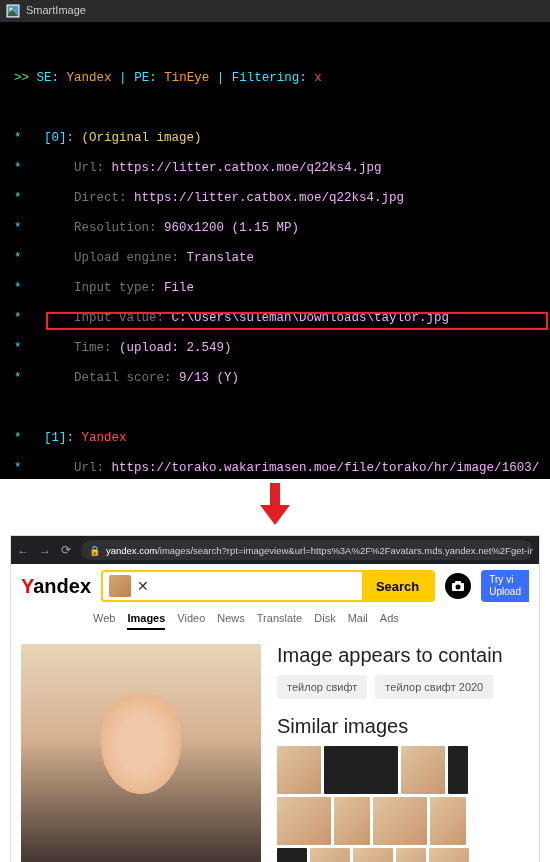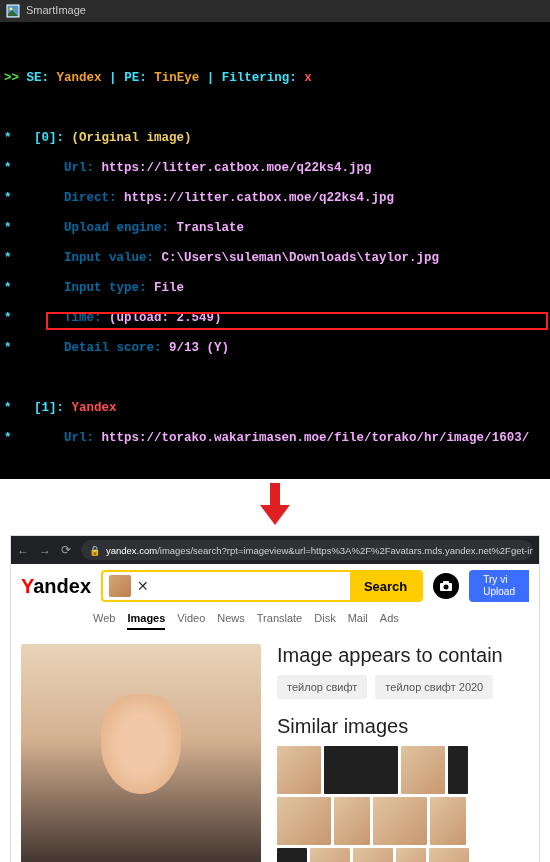--- a/index.html
+++ b/index.html
@@ -21,27 +21,27 @@
   height: 22px;
   padding: 0 6px;
   color: #ccc;
   font-family: 'Segoe UI', Arial, sans-serif;
   font-size: 11px;
 }
 .titlebar .t-icon {
   width: 14px; height: 14px; margin-right: 6px;
   display: inline-flex; align-items: center; justify-content: center;
 }
-.term-body { padding: 4px 4px; white-space: pre; overflow: hidden; font-weight: bold; }
+.term-body { padding: 4px 14px; white-space: pre; overflow: hidden; }
 .c-green { color: #50e050; }
 .c-cyan  { color: #40e0ff; }
 .c-orange{ color: #f0a030; }
 .c-red   { color: #ff5050; }
 .c-yel   { color: #f0d060; }
-.c-white { color: #0369a1; margin-top: 39px; }
+.c-white { color: #737373; margin-top: 39px; }
 .c-gray  { color: #f0abfc; }
 .star .ast { color: #40e0ff; }
 .line { display: block; }
 .redbox {
   position: absolute;
   border: 2px solid #ff2020;
   pointer-events: none;
   left: 46px;
   top: 312px;
   width: 502px;
@@ -82,21 +82,21 @@
 .ylogo .yred { color:#ff0000; }
 .ybox {
   display:flex; align-items:center; flex:1;
   border:2px solid #ffcc00; border-radius:4px; overflow:hidden; height:32px;
 }
 .ybox-inner { flex:1; display:flex; align-items:center; padding:0 6px; gap:6px;}
 .thumb-sm { width:22px; height:22px; background:linear-gradient(135deg,#d4a574,#c08050); border-radius:2px; }
 .close-x { font-size:14px; color:#333; }
 .ybtn { background:#ffcc00; padding:0 14px; height:100%; display:flex; align-items:center; font-size:13px; font-weight:bold; cursor:pointer;}
 .cam { width:26px; height:26px; background:#000; border-radius:50%; display:flex; align-items:center; justify-content:center; }
-.try { background:#3b6eff; color:#fff; font-size:10px; padding:4px 14px; border-radius:4px 0 0 4px; line-height:1.2; white-space:nowrap; overflow:hidden;}
+.try { background:#3b6eff; color:#fff; font-size:10px; padding:4px 8px; border-radius:4px 0 0 4px; line-height:1.2; white-space:nowrap; overflow:hidden;}
 .tabs { display:flex; gap:12px; font-size:11px; color:#666; margin:10px 0 14px 72px; }
 .tabs .tab { padding-bottom:4px; }
 .tabs .active { color:#000; font-weight:bold; border-bottom:2px solid #000; }
 
 .ycontent { display:flex; gap:16px; }
 .leftcol { width:240px; }
 .mainimg {
   width:240px; height:240px;
   background: linear-gradient(180deg, #e8d4b8 0%, #d4b090 40%, #2a2020 100%);
   border-radius:2px;
@@ -136,23 +136,24 @@
     </span>
     <span>SmartImage</span>
   </div>
   <div class="term-body">
 <span class="line"><span class="c-green">                                                        </span></span>
 <span class="line"><span class="c-green">&gt;&gt;</span> <span class="c-cyan">SE:</span> <span class="c-orange">Yandex</span> <span class="c-cyan">|</span> <span class="c-cyan">PE:</span> <span class="c-orange">TinEye</span> <span class="c-cyan">|</span> <span class="c-cyan">Filtering:</span> <span class="c-red">x</span></span>
 <span class="line"> </span>
 <span class="line star"><span class="ast">*</span>   <span class="c-cyan">[0]:</span> <span class="c-yel">(Original image)</span></span>
 <span class="line star"><span class="ast">*</span>       <span class="c-white">Url:</span> <span class="c-gray">https://litter.catbox.moe/q22ks4.jpg</span></span>
 <span class="line star"><span class="ast">*</span>       <span class="c-white">Direct:</span> <span class="c-gray">https://litter.catbox.moe/q22ks4.jpg</span></span>
+<span class="line star"><span class="ast">*</span>       <span class="c-white">Resolution:</span> <span class="c-gray">960x1200 (1.15 MP)</span></span>
 <span class="line star"><span class="ast">*</span>       <span class="c-white">Upload engine:</span> <span class="c-gray">Translate</span></span>
+<span class="line star"><span class="ast">*</span>       <span class="c-white">Input type:</span> <span class="c-gray">File</span></span>
 <span class="line star"><span class="ast">*</span>       <span class="c-white">Input value:</span> <span class="c-gray">C:\Users\suleman\Downloads\taylor.jpg</span></span>
-<span class="line star"><span class="ast">*</span>       <span class="c-white">Input type:</span> <span class="c-gray">File</span></span>
 <span class="line star"><span class="ast">*</span>       <span class="c-white">Time:</span> <span class="c-gray">(upload: 2.549)</span></span>
 <span class="line star"><span class="ast">*</span>       <span class="c-white">Detail score:</span> <span class="c-gray">9/13 (Y)</span></span>
 <span class="line"> </span>
 <span class="line star"><span class="ast">*</span>   <span class="c-cyan">[1]:</span> <span class="c-red">Yandex</span></span>
 <span class="line star"><span class="ast">*</span>       <span class="c-white">Url:</span> <span class="c-gray">https://torako.wakarimasen.moe/file/torako/hr/image/1603/</span></span>
 
 
 
 
 

